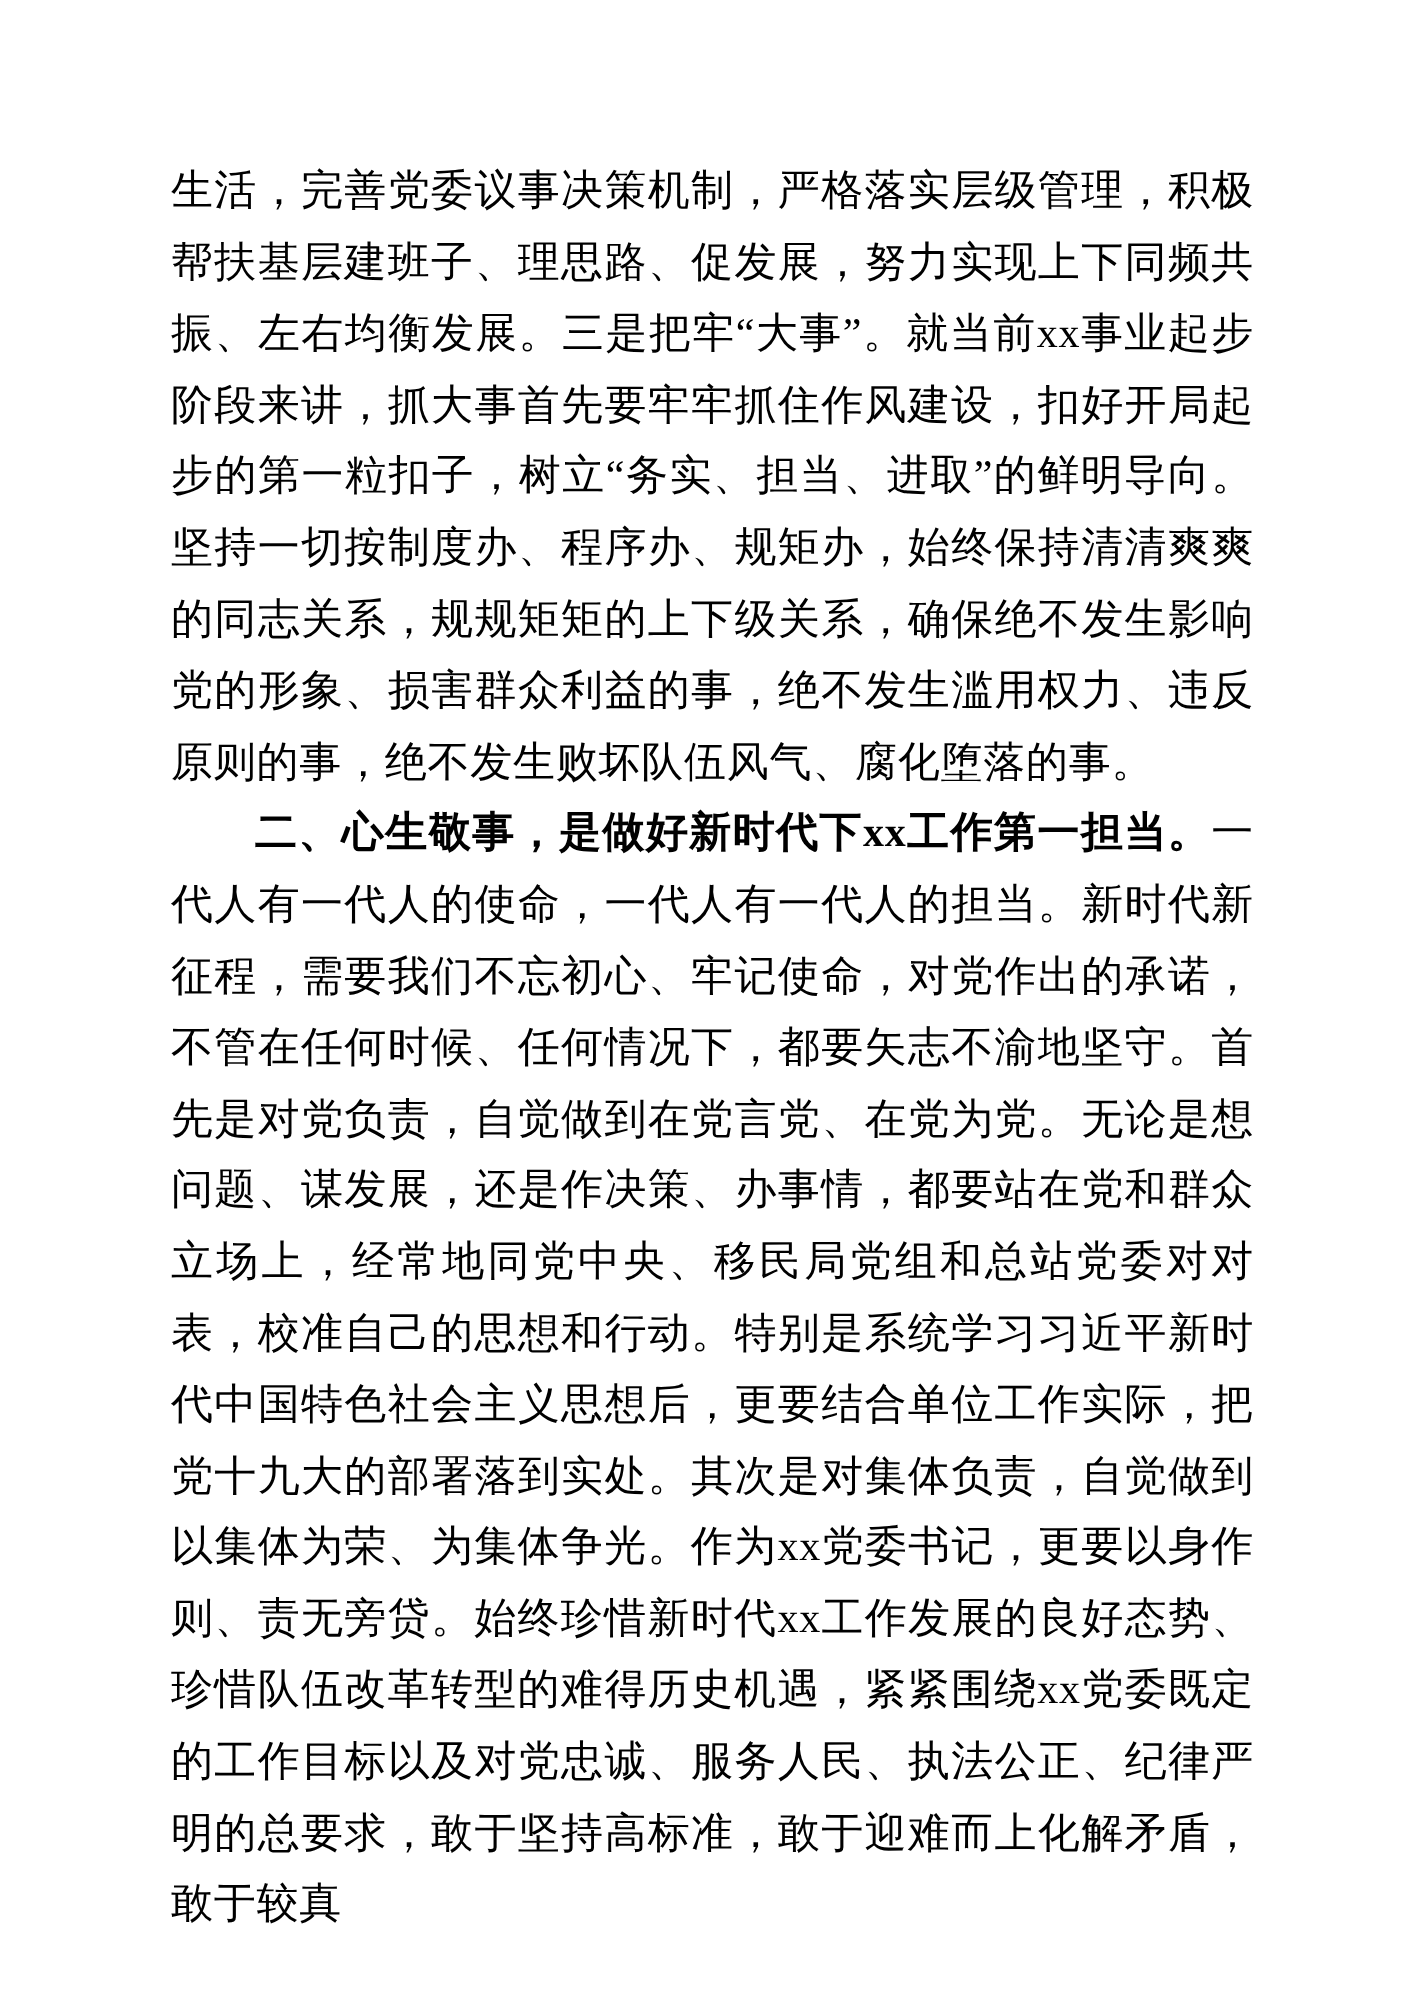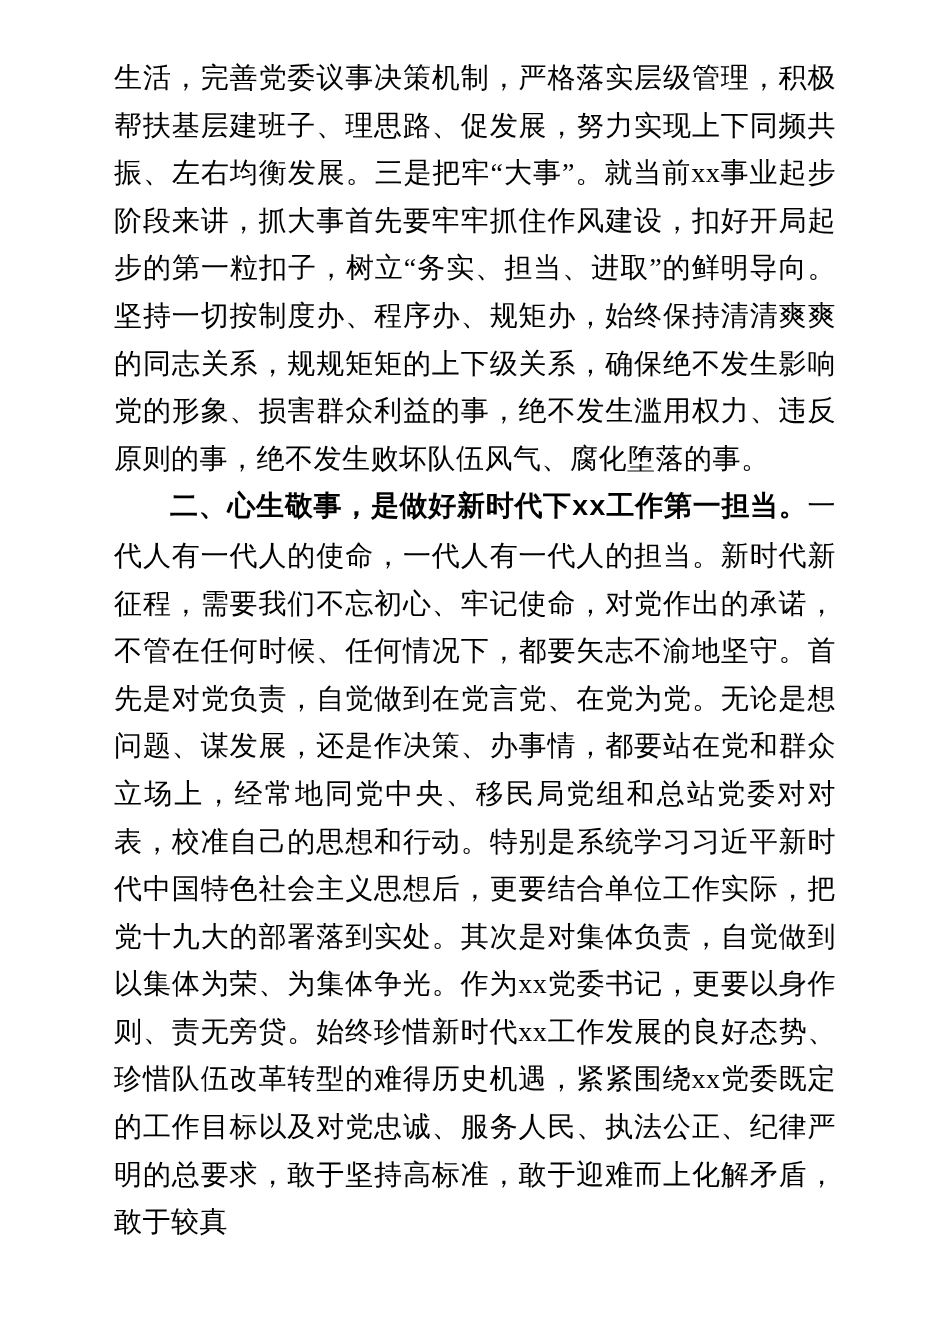--- a/index.html
+++ b/index.html
@@ -11,41 +11,40 @@
       width: 950px;
       height: 1344px;
       font-family: "Liberation Serif", "DejaVu Serif", serif;
       color: #000000;
       overflow: hidden;
     }
     .page {
       box-sizing: border-box;
       width: 950px;
       height: 1344px;
-      padding: 54px 114px 60px 114px;
+      padding: 104px 114px 60px 114px;
       background: #ffffff;
     }
     .para {
       margin: 0;
       font-size: 28px;
       line-height: 47.6px;
       text-align: justify;
       text-justify: inter-character;
       letter-spacing: 0.5px;
       word-break: break-all;
     }
     .para.indent {
       text-indent: 2em;
     }
     .run {
       font-weight: normal;
     }
     .run.bold {
       font-weight: bold;
-      font-family: Liberation Mono, monospace;
     }
   </style>
 </head>
 <body>
 
 <div class="page">
   <p class="para"><span class="run">生活，完善党委议事决策机制，严格落实层级管理，积极帮扶基层建班子、理思路、促发展，努力实现上下同频共振、左右均衡发展。三是把牢“大事”。就当前xx事业起步阶段来讲，抓大事首先要牢牢抓住作风建设，扣好开局起步的第一粒扣子，树立“务实、担当、进取”的鲜明导向。坚持一切按制度办、程序办、规矩办，始终保持清清爽爽的同志关系，规规矩矩的上下级关系，确保绝不发生影响党的形象、损害群众利益的事，绝不发生滥用权力、违反原则的事，绝不发生败坏队伍风气、腐化堕落的事。</span></p>
   <p class="para indent"><span class="run bold">二、心生敬事，是做好新时代下xx工作第一担当。</span><span class="run">一代人有一代人的使命，一代人有一代人的担当。新时代新征程，需要我们不忘初心、牢记使命，对党作出的承诺，不管在任何时候、任何情况下，都要矢志不渝地坚守。首先是对党负责，自觉做到在党言党、在党为党。无论是想问题、谋发展，还是作决策、办事情，都要站在党和群众立场上，经常地同党中央、移民局党组和总站党委对对表，校准自己的思想和行动。特别是系统学习习近平新时代中国特色社会主义思想后，更要结合单位工作实际，把党十九大的部署落到实处。其次是对集体负责，自觉做到以集体为荣、为集体争光。作为xx党委书记，更要以身作则、责无旁贷。始终珍惜新时代xx工作发展的良好态势、珍惜队伍改革转型的难得历史机遇，紧紧围绕xx党委既定的工作目标以及对党忠诚、服务人民、执法公正、纪律严明的总要求，敢于坚持高标准，敢于迎难而上化解矛盾，敢于较真</span></p>
 </div>
 

